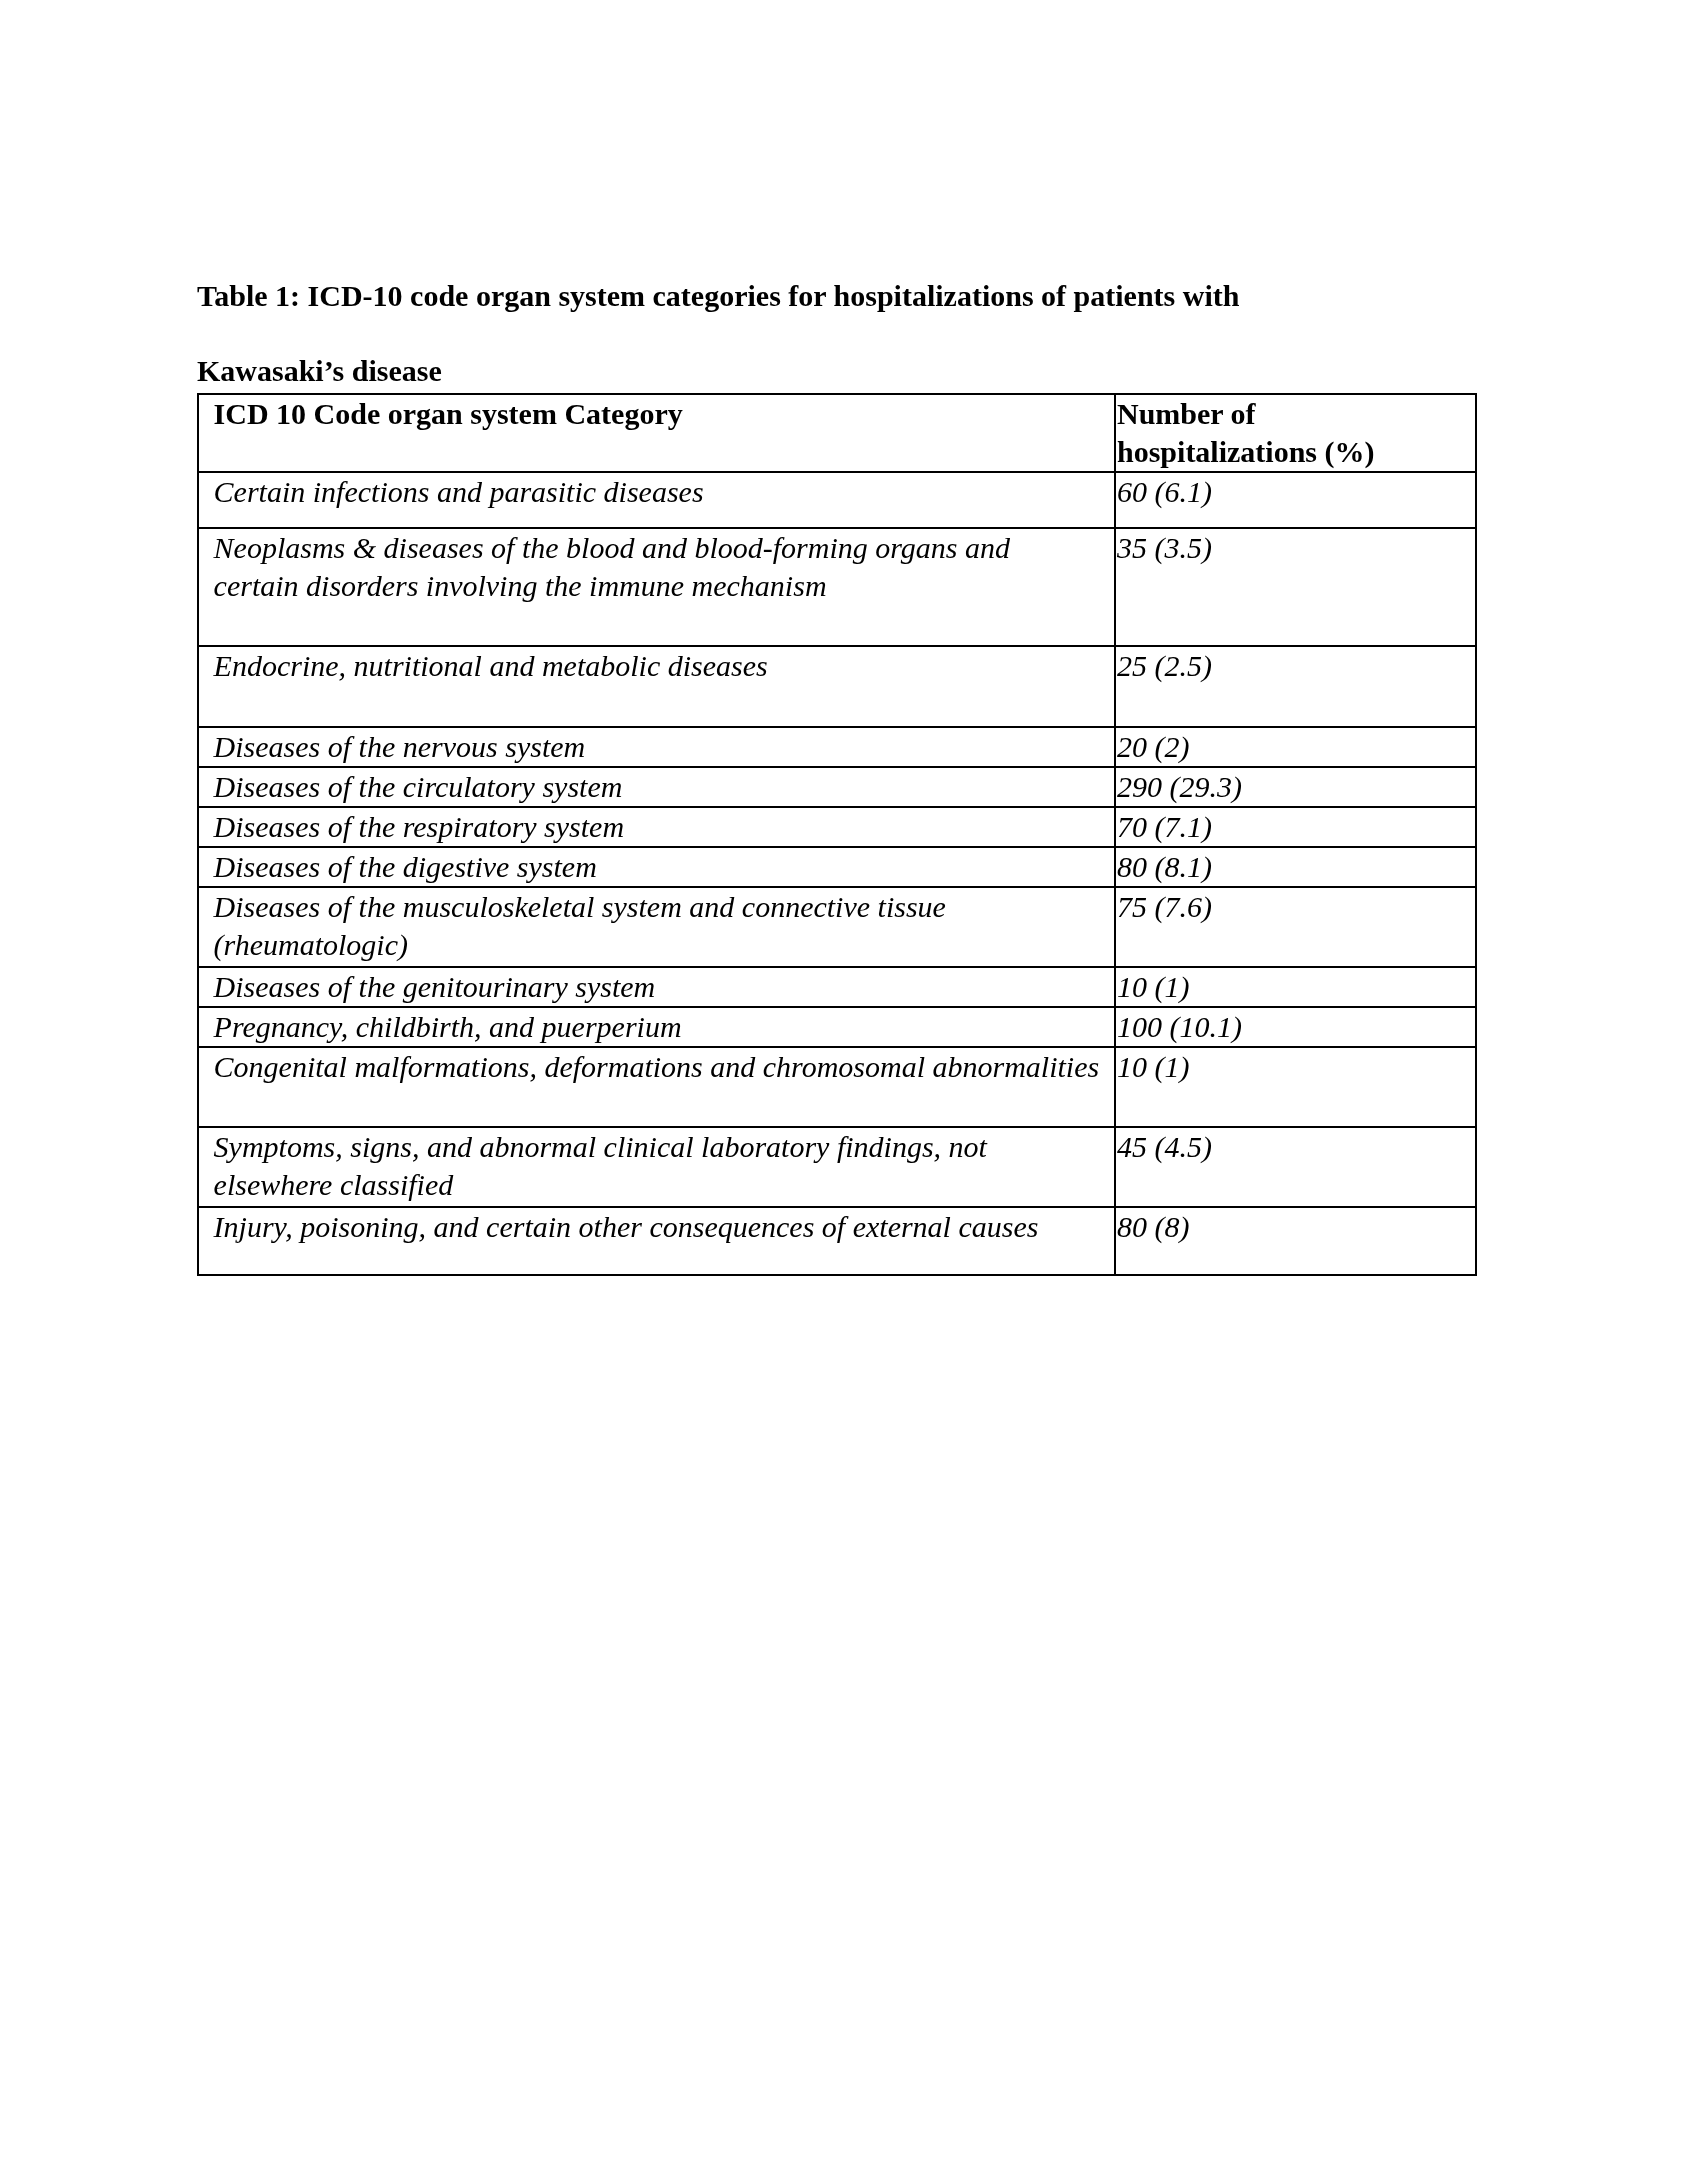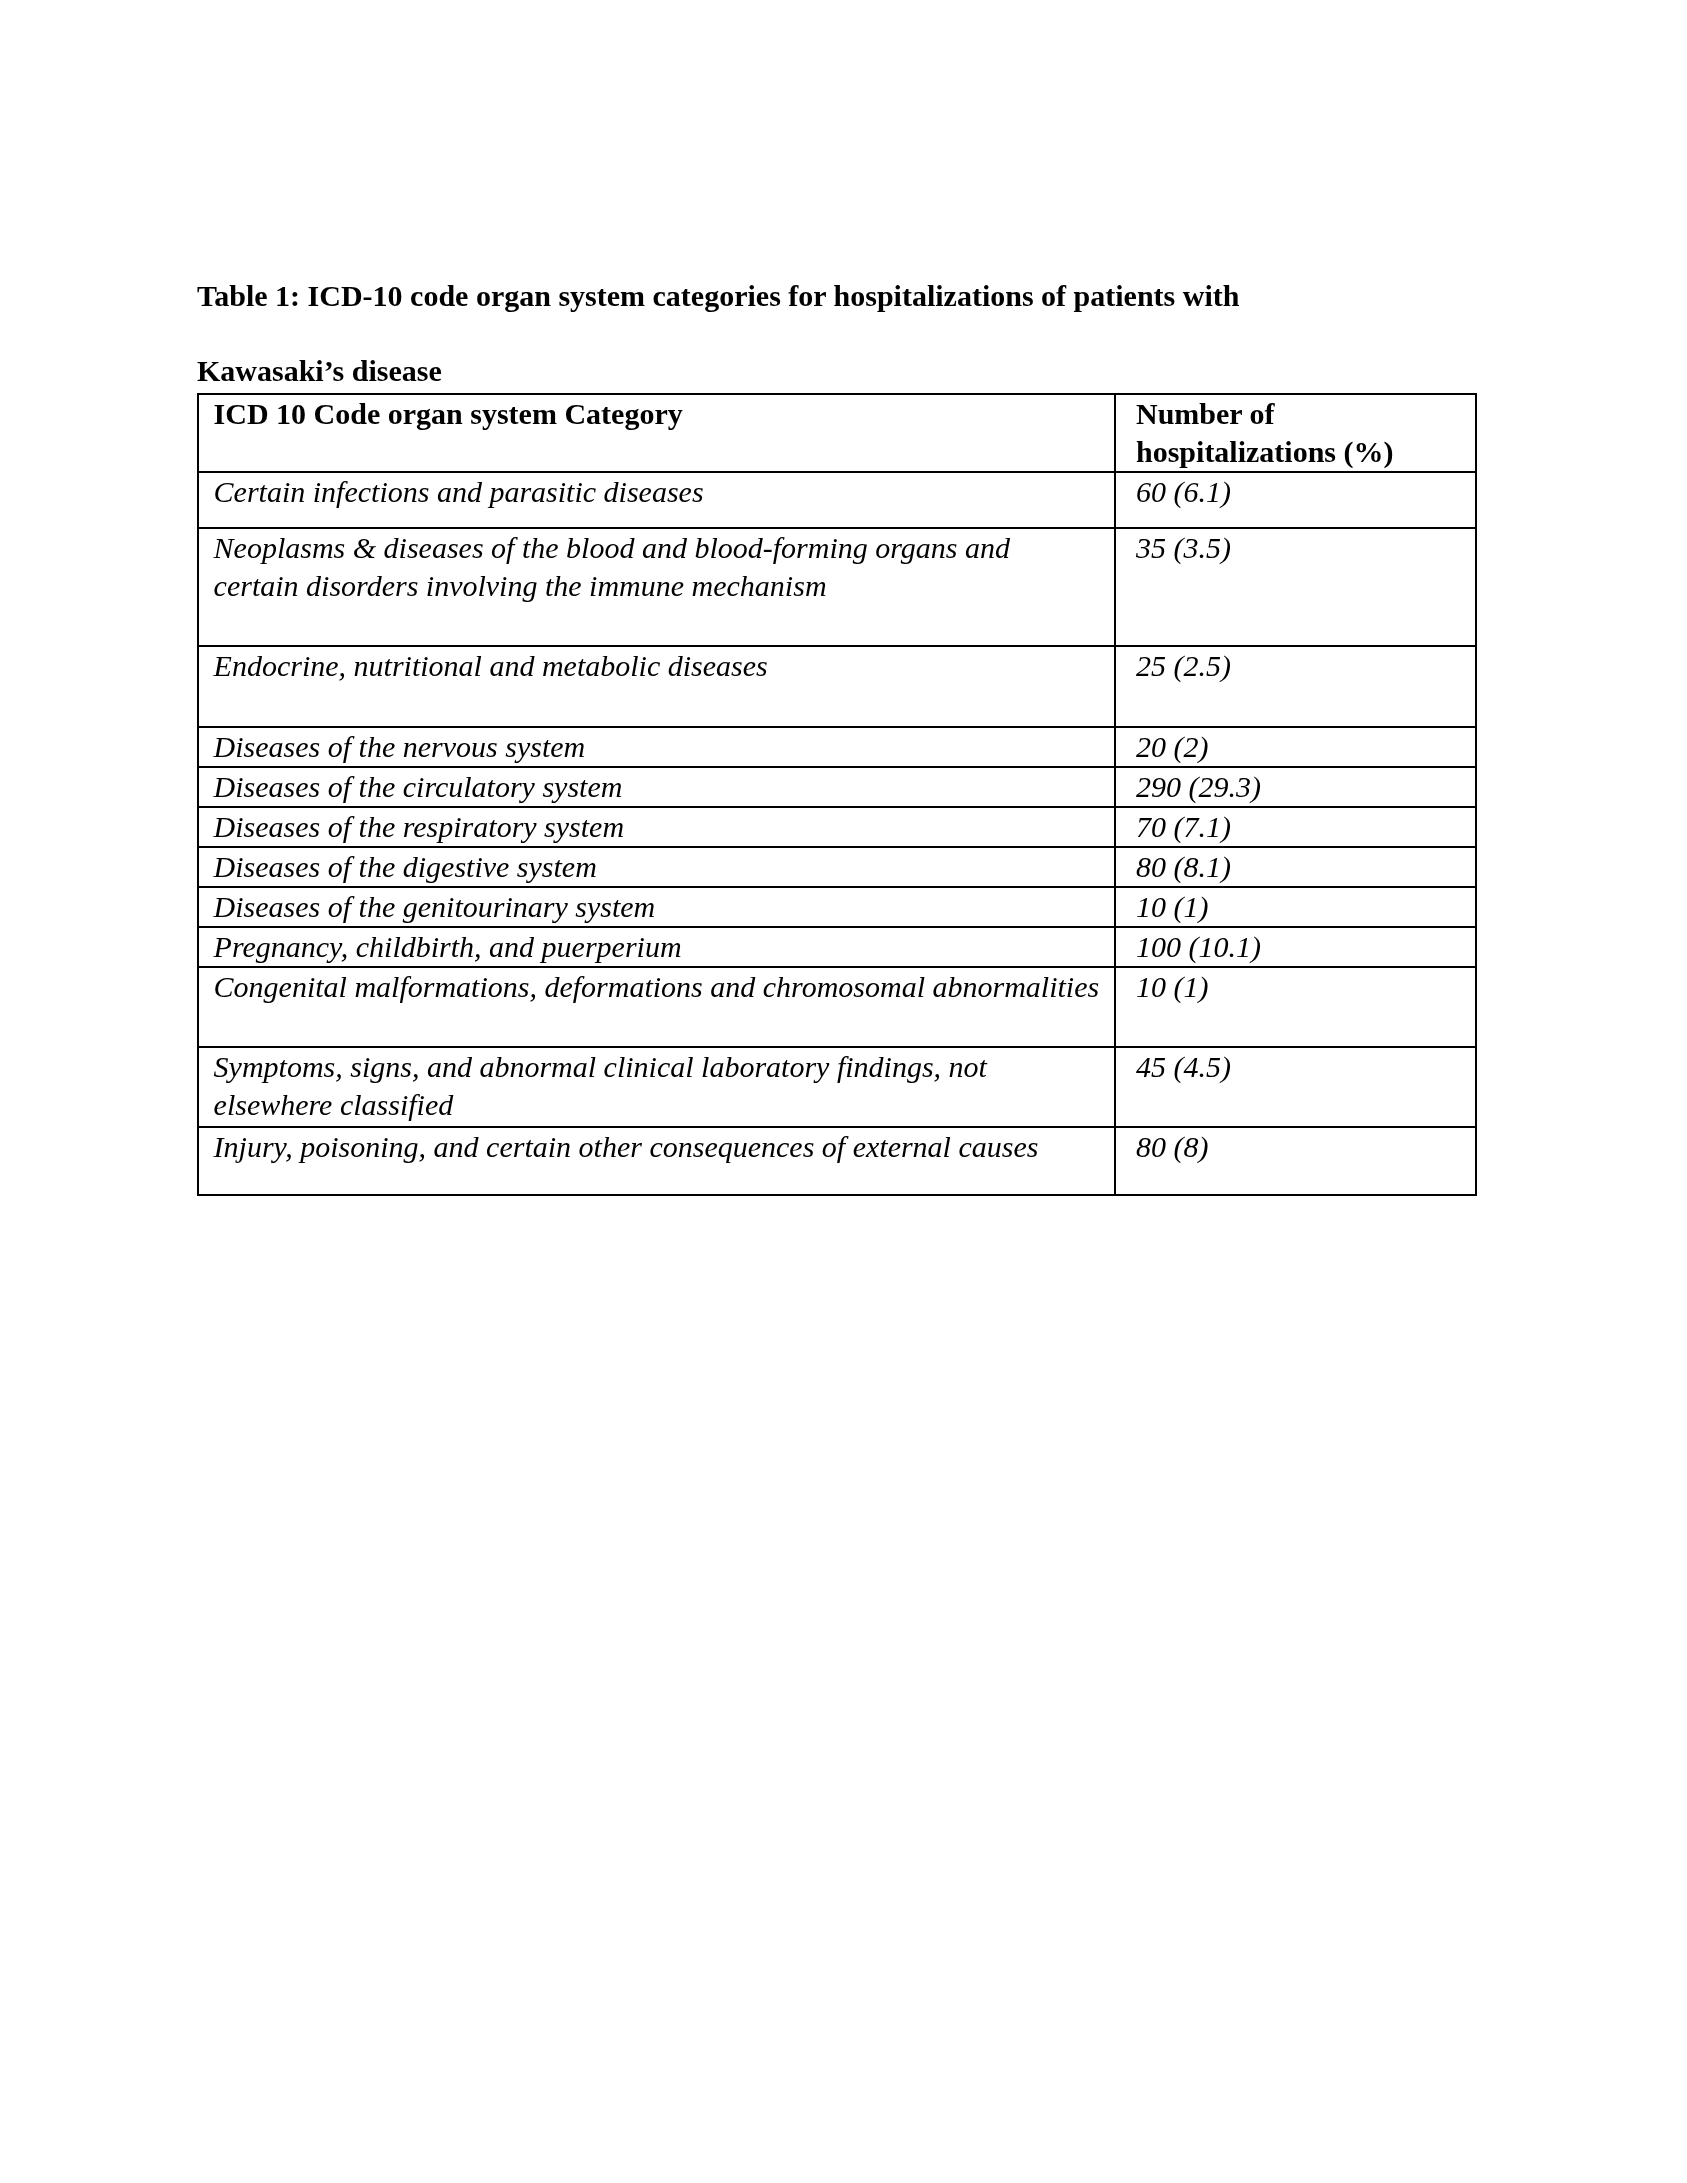--- a/index.html
+++ b/index.html
@@ -47,21 +47,21 @@
     table.icd-table col.c1 { width: 917px; }
     table.icd-table col.c2 { width: 361px; }
     table.icd-table th,
     table.icd-table td {
       border: 2px solid #000000;
       vertical-align: top;
       text-align: left;
       padding: 0 13.2px 0 14.6px;
       font-weight: normal;
     }
-    table.icd-table td.num, table.icd-table th.num { padding-left: 20px; }
+    table.icd-table td.num, table.icd-table th.num { padding-left: 1px; }
     table.icd-table th { font-weight: bold; padding-top: 0; }
     table.icd-table thead tr { height: 77px; }
     table.icd-table th { padding-top: 0px; line-height: 38px; }
 
     
     tr.h1 { height: 56px; }
     tr.h2 { height: 118px; }
     tr.h3 { height: 81px; }
     tr.h4 { height: 80px; }
     tr.h5 { height: 40px; }
@@ -119,20 +119,24 @@
         <td class="num">290 (29.3)</td>
       </tr>
       <tr class="h7">
         <td>Diseases of the respiratory system</td>
         <td class="num">70 (7.1)</td>
       </tr>
       <tr class="h8">
         <td>Diseases of the digestive system</td>
         <td class="num">80 (8.1)</td>
       </tr>
+      <tr class="h10">
+        <td>Diseases of the musculoskeletal system and connective tissue (rheumatologic)</td>
+        <td class="num">75 (7.6)</td>
+      </tr>
       <tr class="h11">
         <td>Diseases of the genitourinary system</td>
         <td class="num">10 (1)</td>
       </tr>
       <tr class="h12">
         <td>Pregnancy, childbirth, and puerperium</td>
         <td class="num">100 (10.1)</td>
       </tr>
       <tr class="h13">
         <td>Congenital malformations, deformations and chromosomal abnormalities</td>

